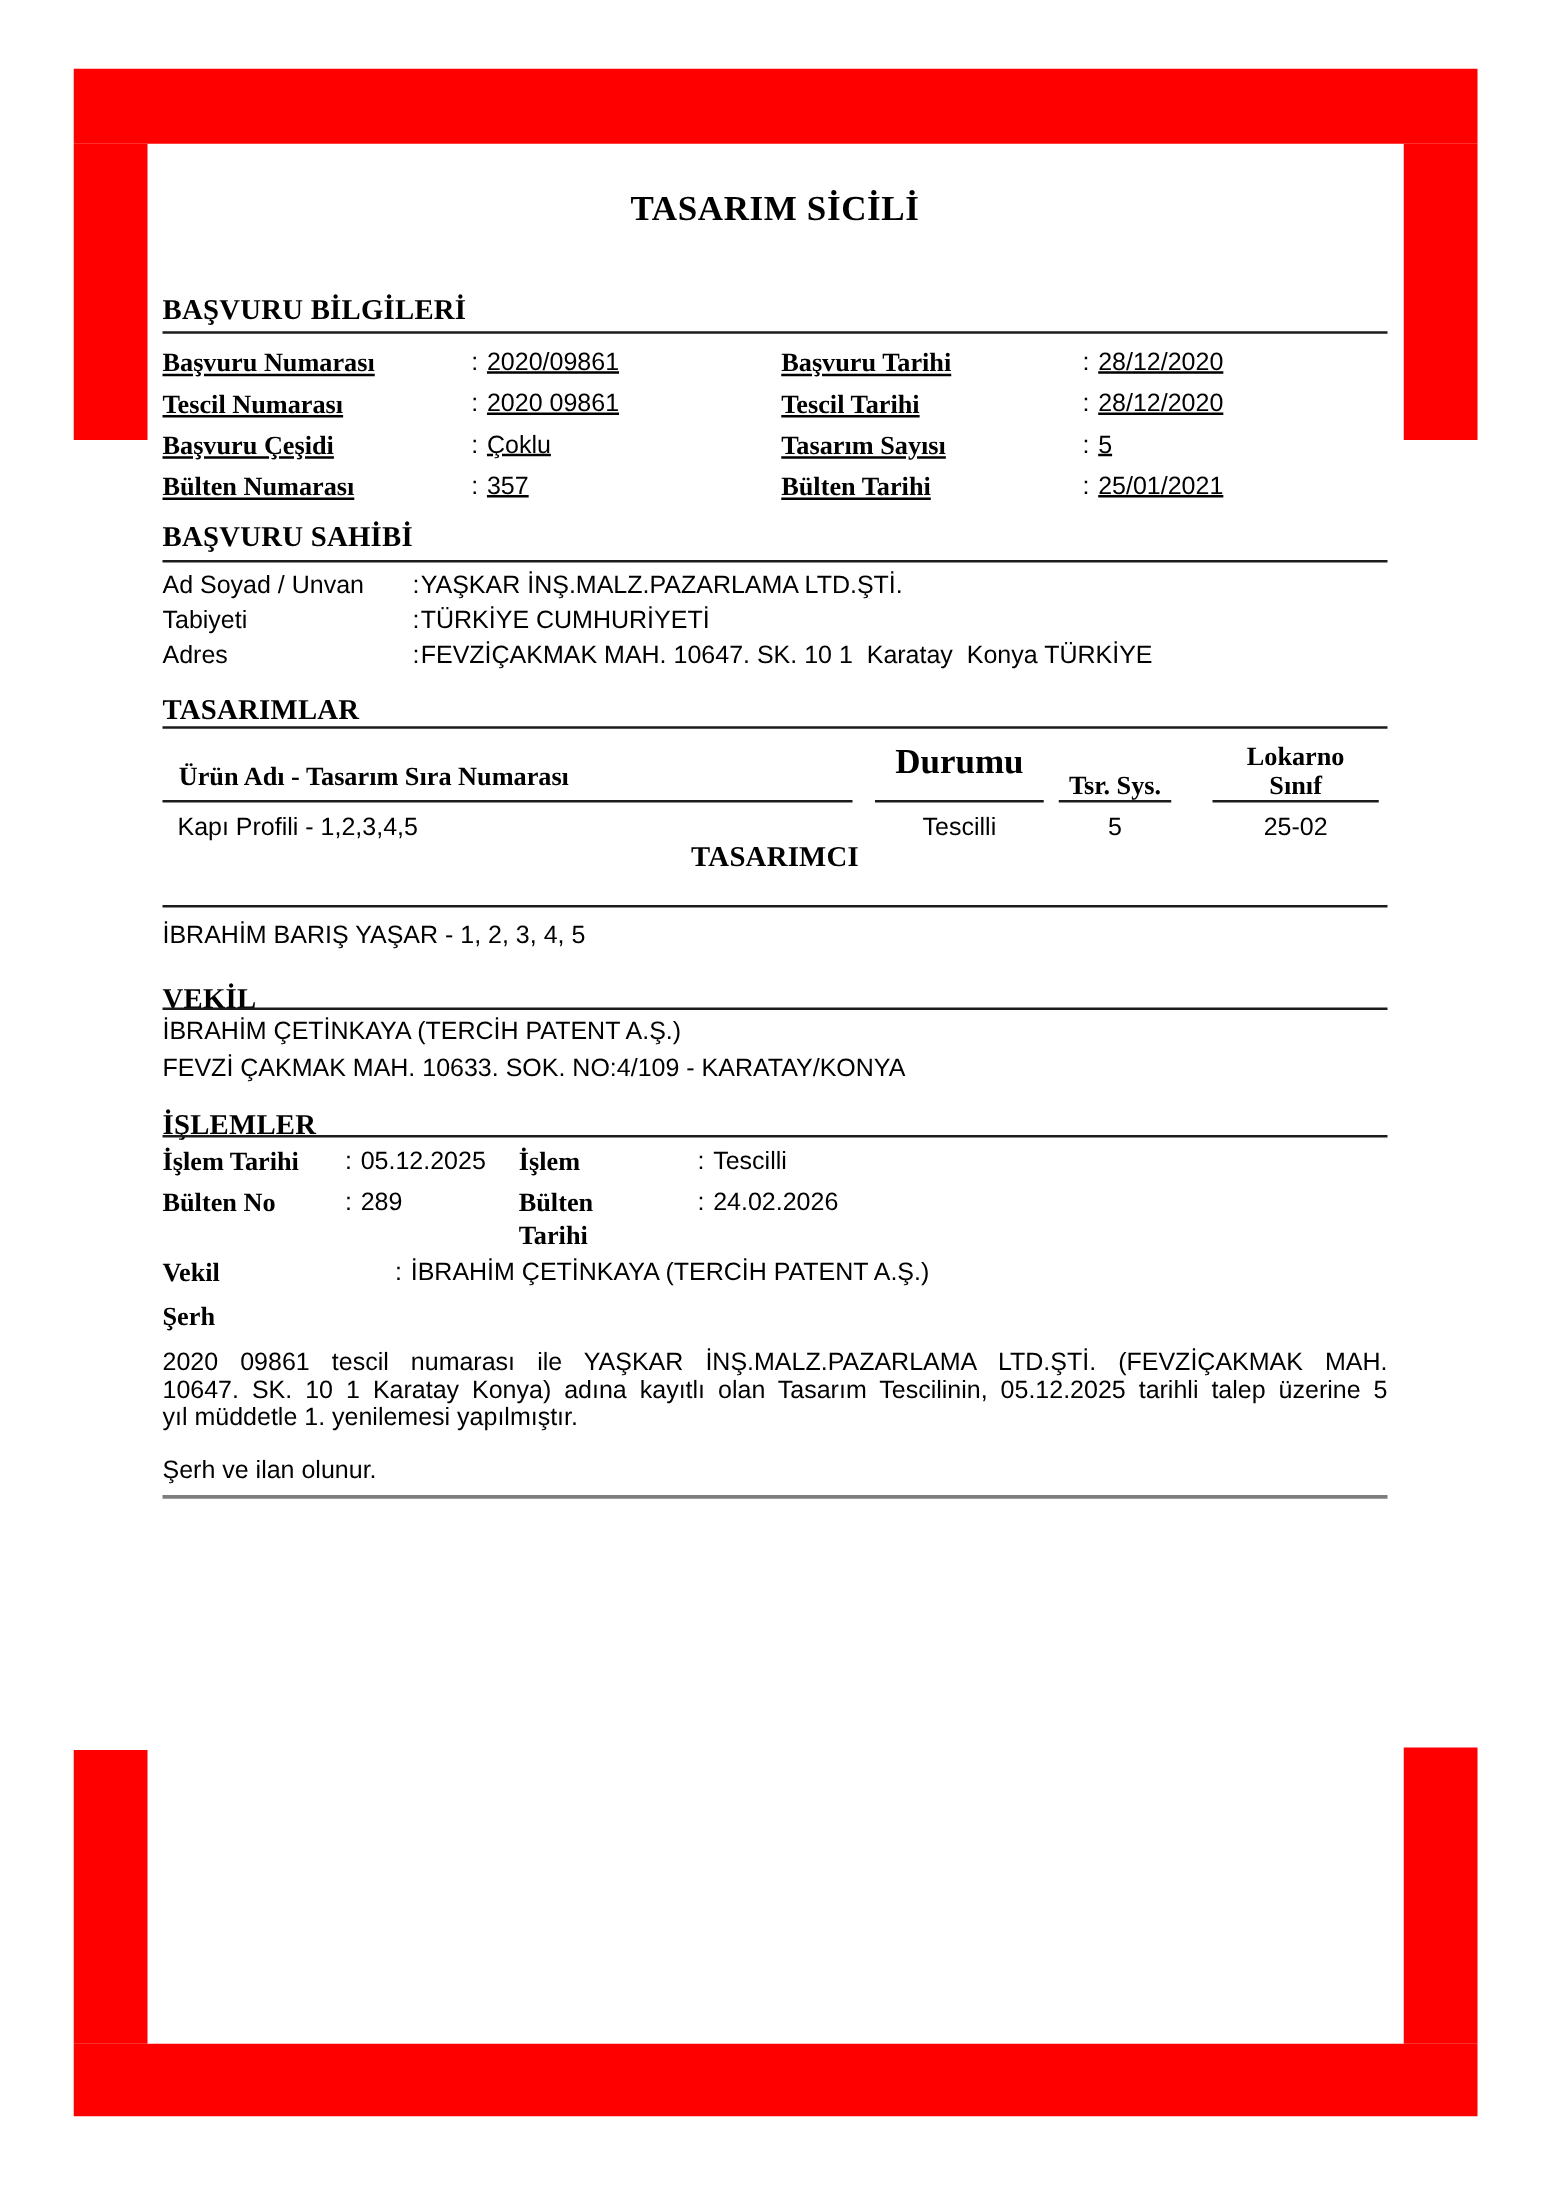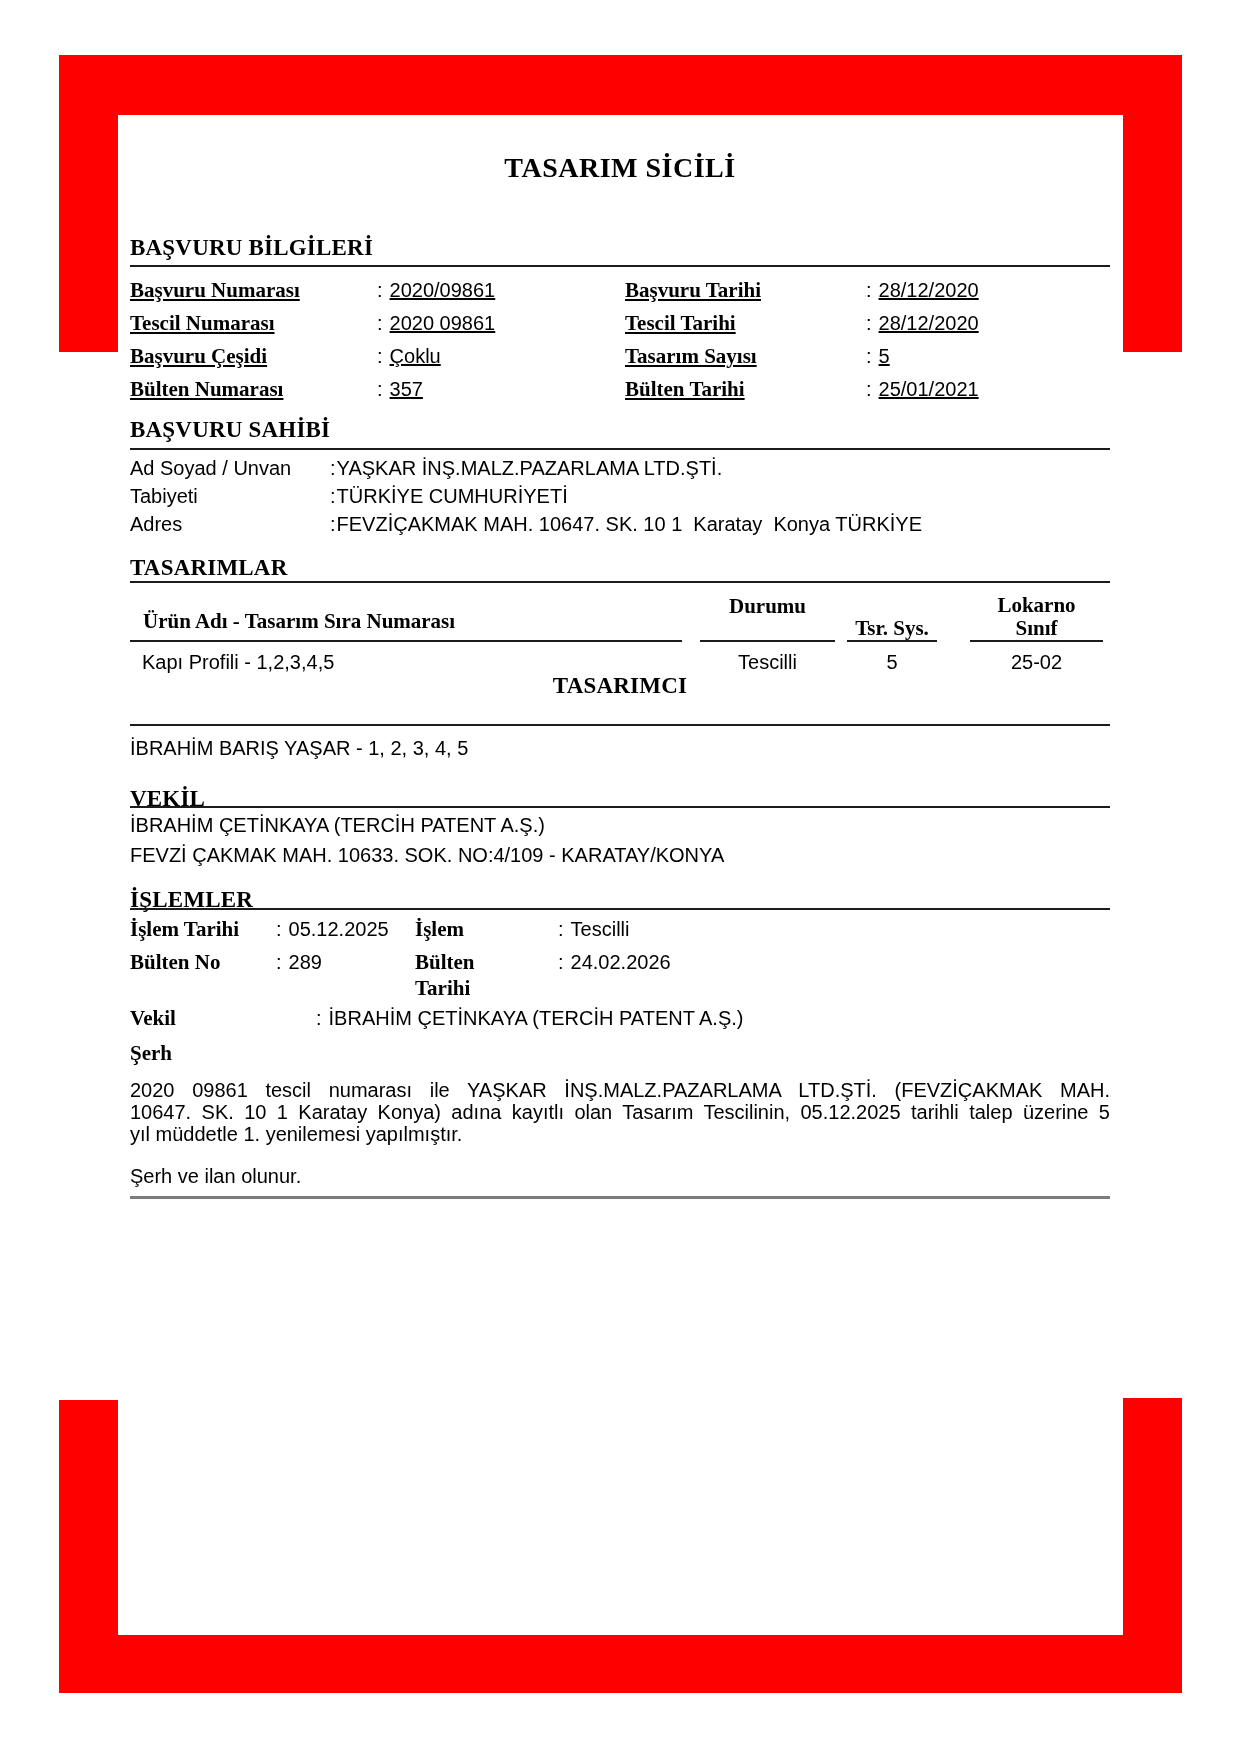--- a/index.html
+++ b/index.html
@@ -93,21 +93,21 @@
       <div class="owner-row">
         <span class="val">Adres</span>
         <span class="val"><span class="colon tight">:</span><span>FEVZİÇAKMAK MAH. 10647. SK. 10 1  Karatay  Konya TÜRKİYE</span></span>
       </div>
     </div>
 
     <div class="abs serif heading" style="top:554px;">TASARIMLAR</div>
     <div class="rule" style="top:581px;"></div>
 
     <div class="tcell serif" style="left:13px;top:594px;width:560px;text-align:left;font-size:21px;margin-top:15px;">Ürün Adı - Tasarım Sıra Numarası</div>
-    <div class="tcell serif" style="left:570px;top:594px;width:135px;font-size:21px;">Durumu</div>
+    <div class="tcell serif" style="left:570px;top:594px;width:135px;font-size:28px;">Durumu</div>
     <div class="tcell serif" style="left:717px;top:616px;width:90px;font-size:21px;">Tsr. Sys.</div>
     <div class="tcell serif" style="left:840px;top:594px;width:133px;font-size:21px;line-height:23px;">
       <span style="display:block;">Lokarno</span>
       <span style="display:block;">Sınıf</span>
     </div>
 
     <div class="tline" style="left:0px;top:640px;width:552px;"></div>
     <div class="tline" style="left:570px;top:640px;width:135px;"></div>
     <div class="tline" style="left:717px;top:640px;width:90px;"></div>
     <div class="tline" style="left:840px;top:640px;width:133px;"></div>

